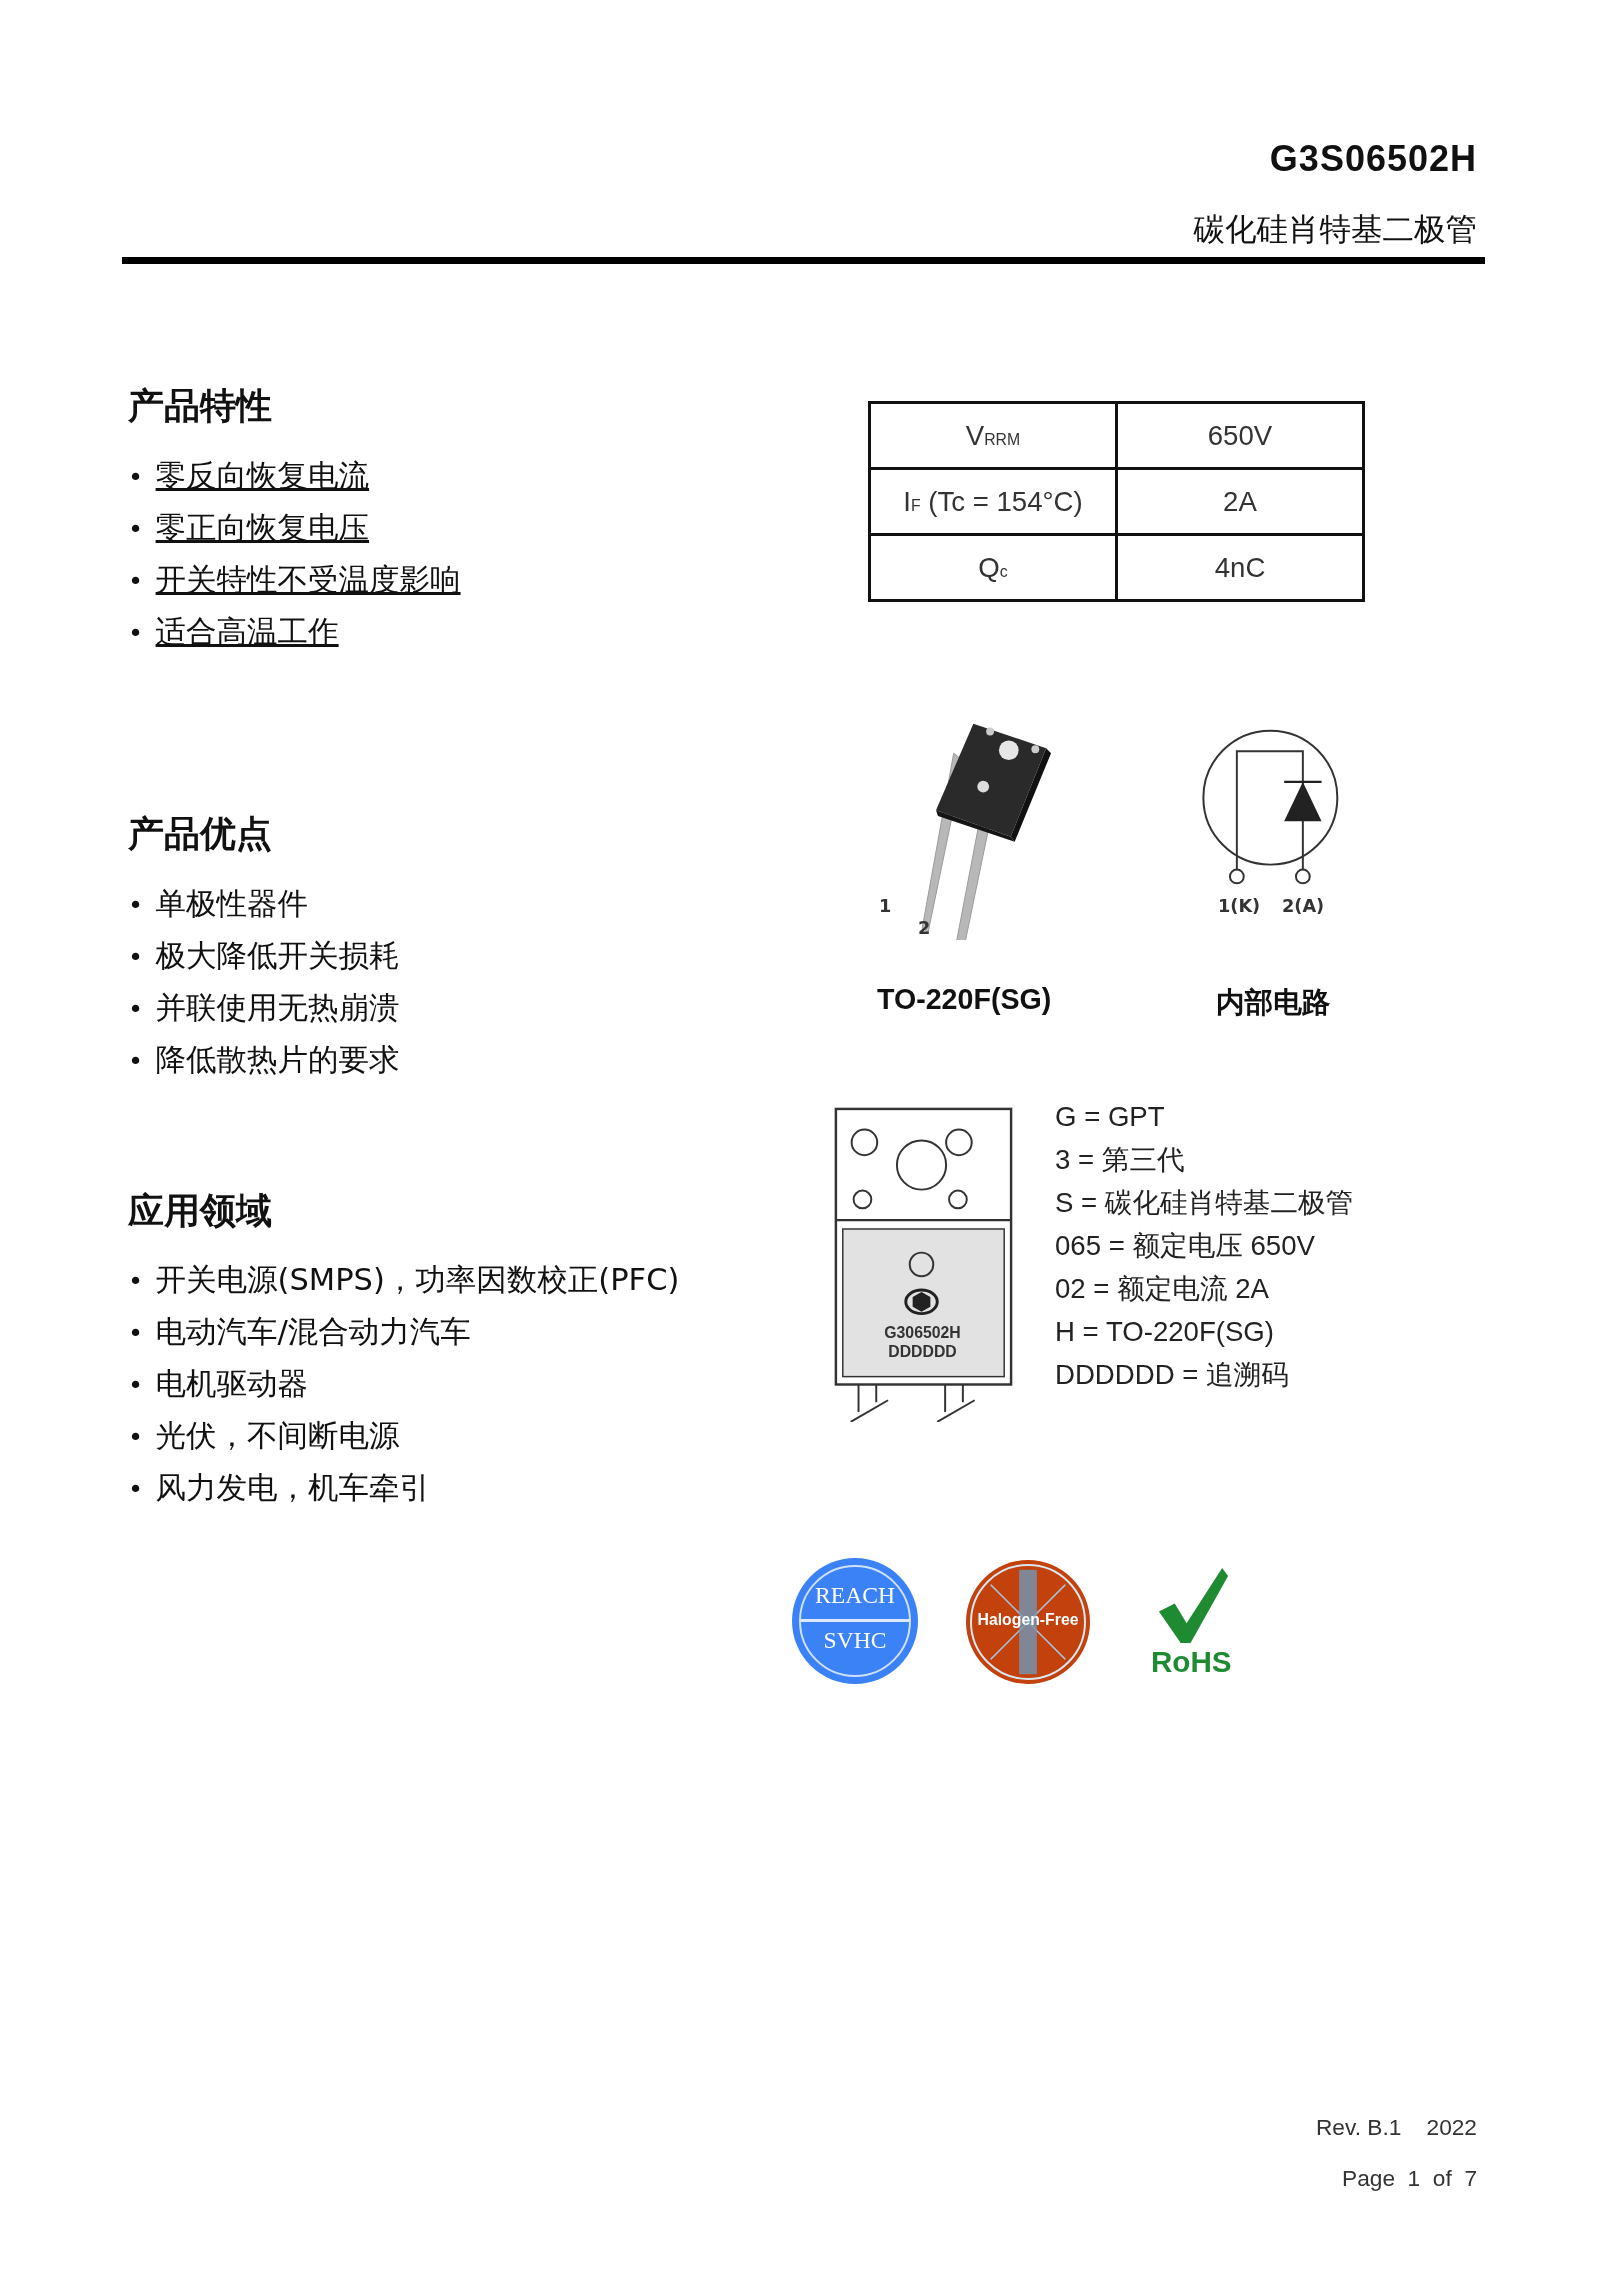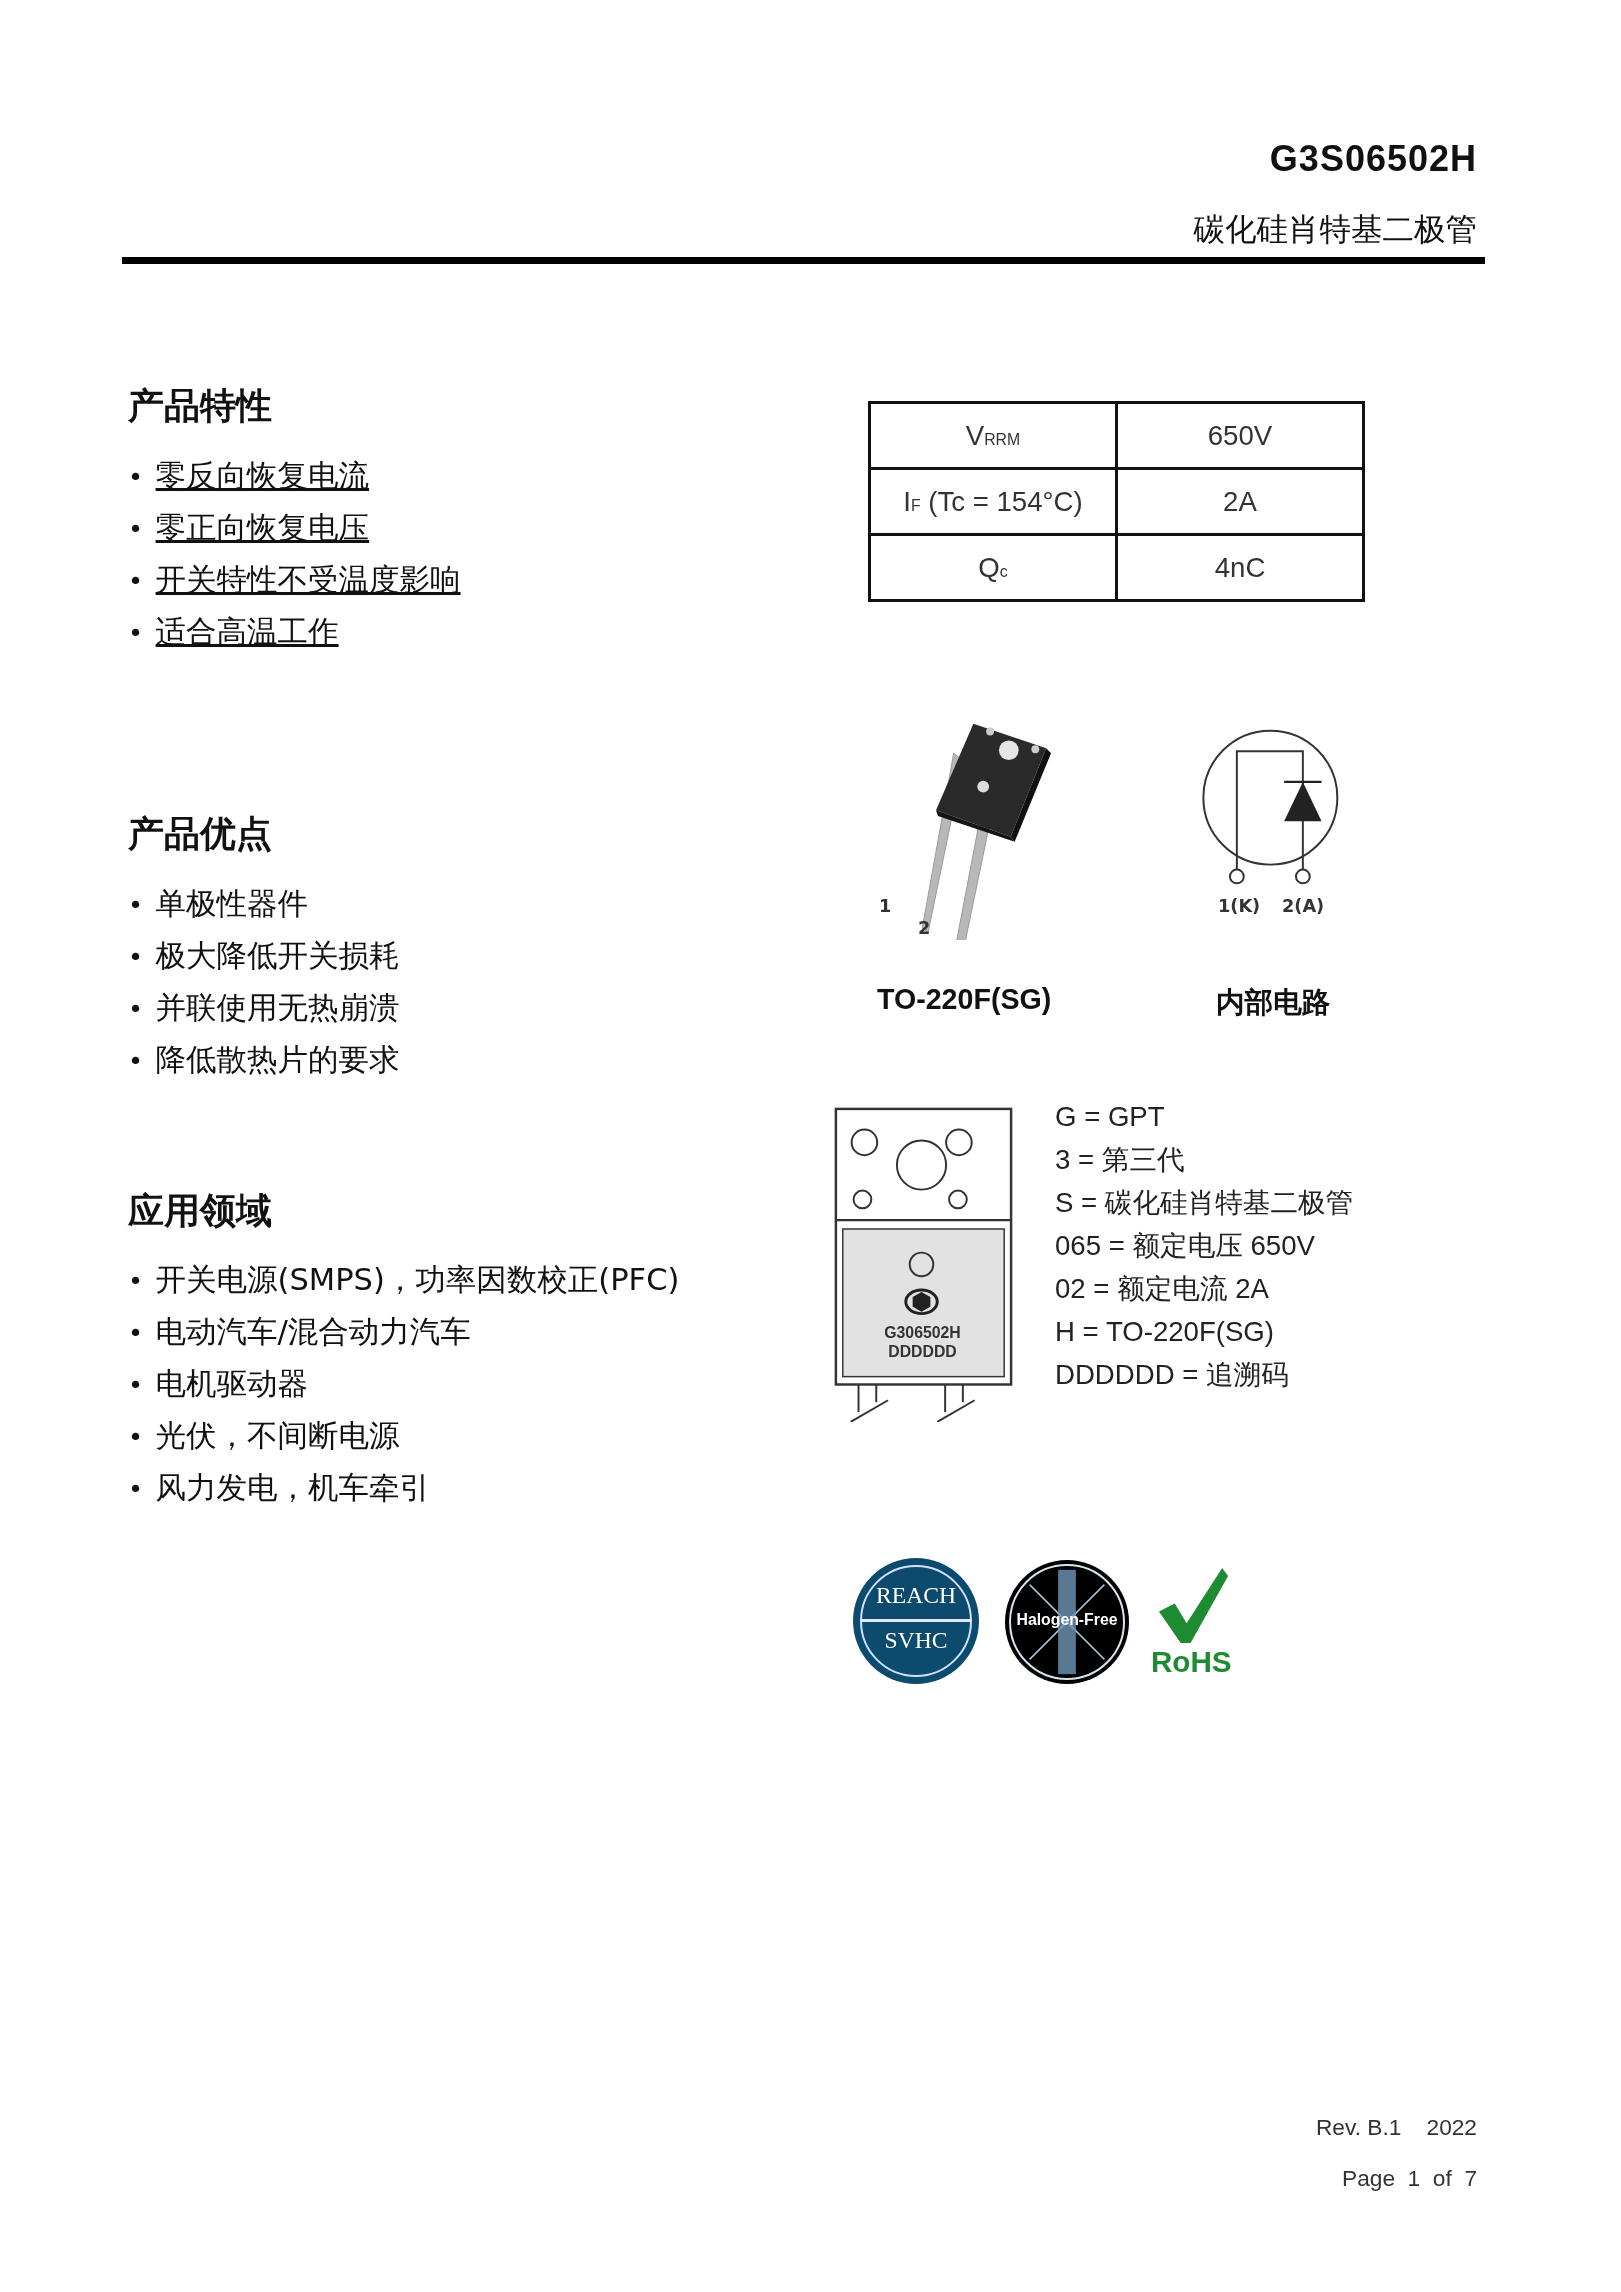--- a/index.html
+++ b/index.html
@@ -122,27 +122,27 @@
 <div class="abs mark-legend">
   <div>G = GPT</div>
   <div>3 =  第三代</div>
   <div>S =  碳化硅肖特基二极管</div>
   <div>065 =  额定电压  650V</div>
   <div>02 =  额定电流  2A</div>
   <div>H = TO-220F(SG)</div>
   <div>DDDDDD =  追溯码</div>
 </div>
 
-<div class="abs" style="left:853px;top:1558px;width:126px;height:126px;border-radius:50%;background:#0c4a6e;">
+<div class="abs" style="left:792px;top:1558px;width:126px;height:126px;border-radius:50%;background:#3b82f6;">
   <div style="position:absolute;left:6.9px;top:6.9px;right:6.9px;bottom:6.9px;border:2px solid #cfe0ff;border-radius:50%;"></div>
   <div style="position:absolute;left:7.9px;right:7.9px;top:61px;height:3px;background:#dfe8ff;"></div>
   <div style="position:absolute;left:0;right:0;top:23.6px;text-align:center;color:#fff;font-family:'Liberation Serif',serif;font-size:23.6px;">REACH</div>
   <div style="position:absolute;left:0;right:0;top:69px;text-align:center;color:#fff;font-family:'Liberation Serif',serif;font-size:23.6px;">SVHC</div>
 </div>
-<div class="abs" style="left:1005px;top:1560px;width:124px;height:124px;border-radius:50%;background:#000000;">
+<div class="abs" style="left:966px;top:1560px;width:124px;height:124px;border-radius:50%;background:#c2410c;">
   <div style="position:absolute;left:3.9px;top:3.9px;right:3.9px;bottom:3.9px;border:2px solid #d8e6f0;border-radius:50%;"></div>
   <svg style="position:absolute;left:0;top:0;" width="124" height="124" viewBox="0 0 126 126">
     <line x1="25" y1="25" x2="101" y2="101" stroke="#a9c2d6" stroke-width="1.5"></line>
     <line x1="101" y1="25" x2="25" y2="101" stroke="#a9c2d6" stroke-width="1.5"></line>
     <rect x="54" y="10" width="18" height="106" fill="#6f97b8" opacity="0.8"></rect>
   </svg>
   <div style="position:absolute;left:0;right:0;top:51px;text-align:center;color:#fff;font-weight:bold;font-size:15.8px;font-family:'Liberation Sans',sans-serif;">Halogen-Free</div>
 </div>
 <div class="abs" style="left:1151px;top:1566px;width:89px;height:123px;">
   <svg width="89" height="79" viewBox="0 0 90 80">

